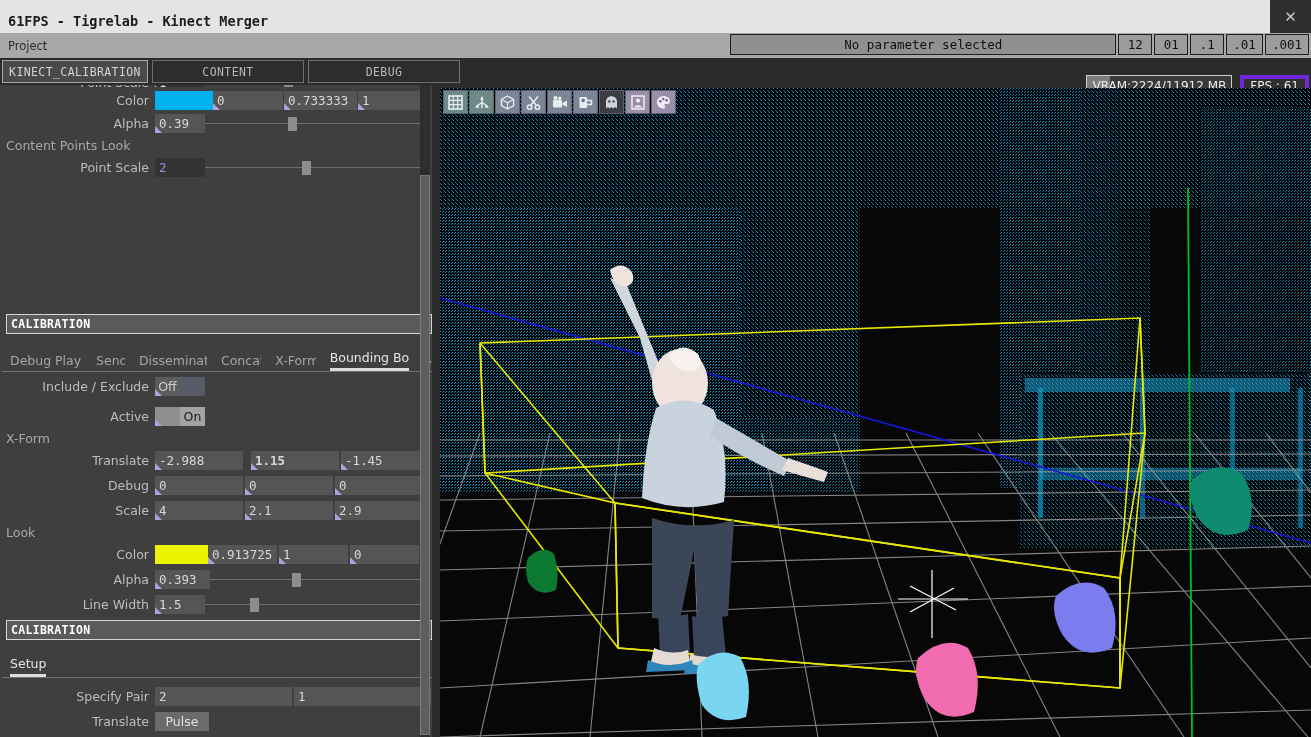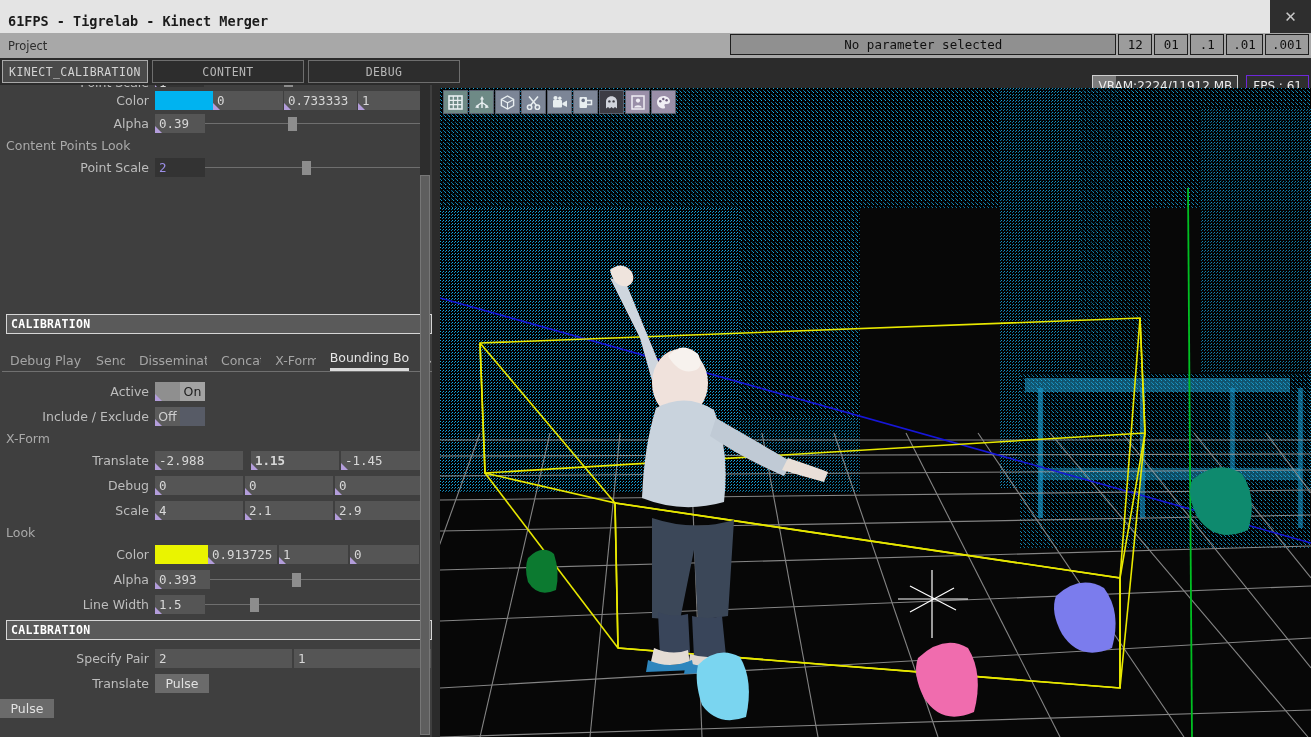--- a/index.html
+++ b/index.html
@@ -76,21 +76,21 @@
     position: absolute; right: 2px; top: 59px;
     display: flex; gap: 8px; margin-top: 16px;
   }
   .vram-box {
     height: 22px; padding: 0 5px; border: 1px solid #cfcfcf;
     display: flex; align-items: center;
     font-family: "DejaVu Sans", sans-serif; font-size: 12px; color: #ededed;
     background: linear-gradient(to right, #7c7c7c 0%, #7c7c7c 16%, #3a3a3a 16%, #3a3a3a 100%);
   }
   .fps-box {
-    height: 22px; padding: 0 6px; border: 1px solid #6d28d9; background: #2f2f2f;
+    height: 22px; padding: 0 6px; border: 4px solid #6d28d9; background: #2f2f2f;
     display: flex; align-items: center;
     font-family: "DejaVu Sans", sans-serif; font-size: 12px; color: #ededed;
   }
 
   
   .leftpanel {
     position: absolute; left: 0; top: 85px; width: 438px; height: 652px;
     background: #3f3f3f; overflow: hidden;
   }
   .panel-scroll-track {
@@ -278,33 +278,33 @@
     <div class="tabrow" style="margin-top:12px;">
       <div class="t" style="max-width:72px;">Debug Playe</div>
       <div class="t">Send</div>
       <div class="t" style="max-width:68px;">Disseminate</div>
       <div class="t">Concat</div>
       <div class="t">X-Form</div>
       <div class="t sel">Bounding Box</div>
       <div class="chev">»</div>
     </div>
 
+    <div class="row" style="margin-top:3px;">
+      <div class="row-label">Include / Exclude</div>
+      <div class="toggle off">
+        <div class="half">Off</div>
+        <div class="half"></div>
+      </div>
+    </div>
+
     <div class="row" style="margin-top:8px;">
       <div class="row-label">Active</div>
       <div class="toggle on">
         <div class="half"></div>
         <div class="half">On</div>
-      </div>
-    </div>
-
-    <div class="row" style="margin-top:3px;">
-      <div class="row-label">Include / Exclude</div>
-      <div class="toggle off">
-        <div class="half">Off</div>
-        <div class="half"></div>
       </div>
     </div>
 
     <div class="grouplabel">X-Form</div>
 
     <div class="row">
       <div class="row-label">Translate</div>
       <div class="field" style="width:88px;">-2.988</div>
       <div class="field" style="width:88px; margin-left:8px;font-weight:bold;">1.15</div>
       <div class="field" style="width:88px; margin-left:2px;">-1.45</div>
@@ -347,20 +347,23 @@
       <div class="row-label">Line Width</div>
       <div class="field" style="width:50px;">1.5</div>
       <div class="slider" style="max-width:220px;">
         <div class="track"></div>
         <div class="handle" style="left:45px;"></div>
       </div>
     </div>
 
     <div class="section-header" style="margin-top:5px;">CALIBRATION</div>
 
+    <div class="tabrow" style="margin-top:12px;">
+      <div class="t sel">Setup</div>
+    </div>
 
     <div class="row" style="margin-top:7px;">
       <div class="row-label">Specify Pair</div>
       <div class="field noflag" style="width:137px;">2</div>
       <div class="field noflag" style="width:137px; margin-left:2px;">1</div>
     </div>
 
     <div class="row" style="margin-top:3px;">
       <div class="row-label">Translate</div>
       <div class="pulse-btn">Pulse</div>

